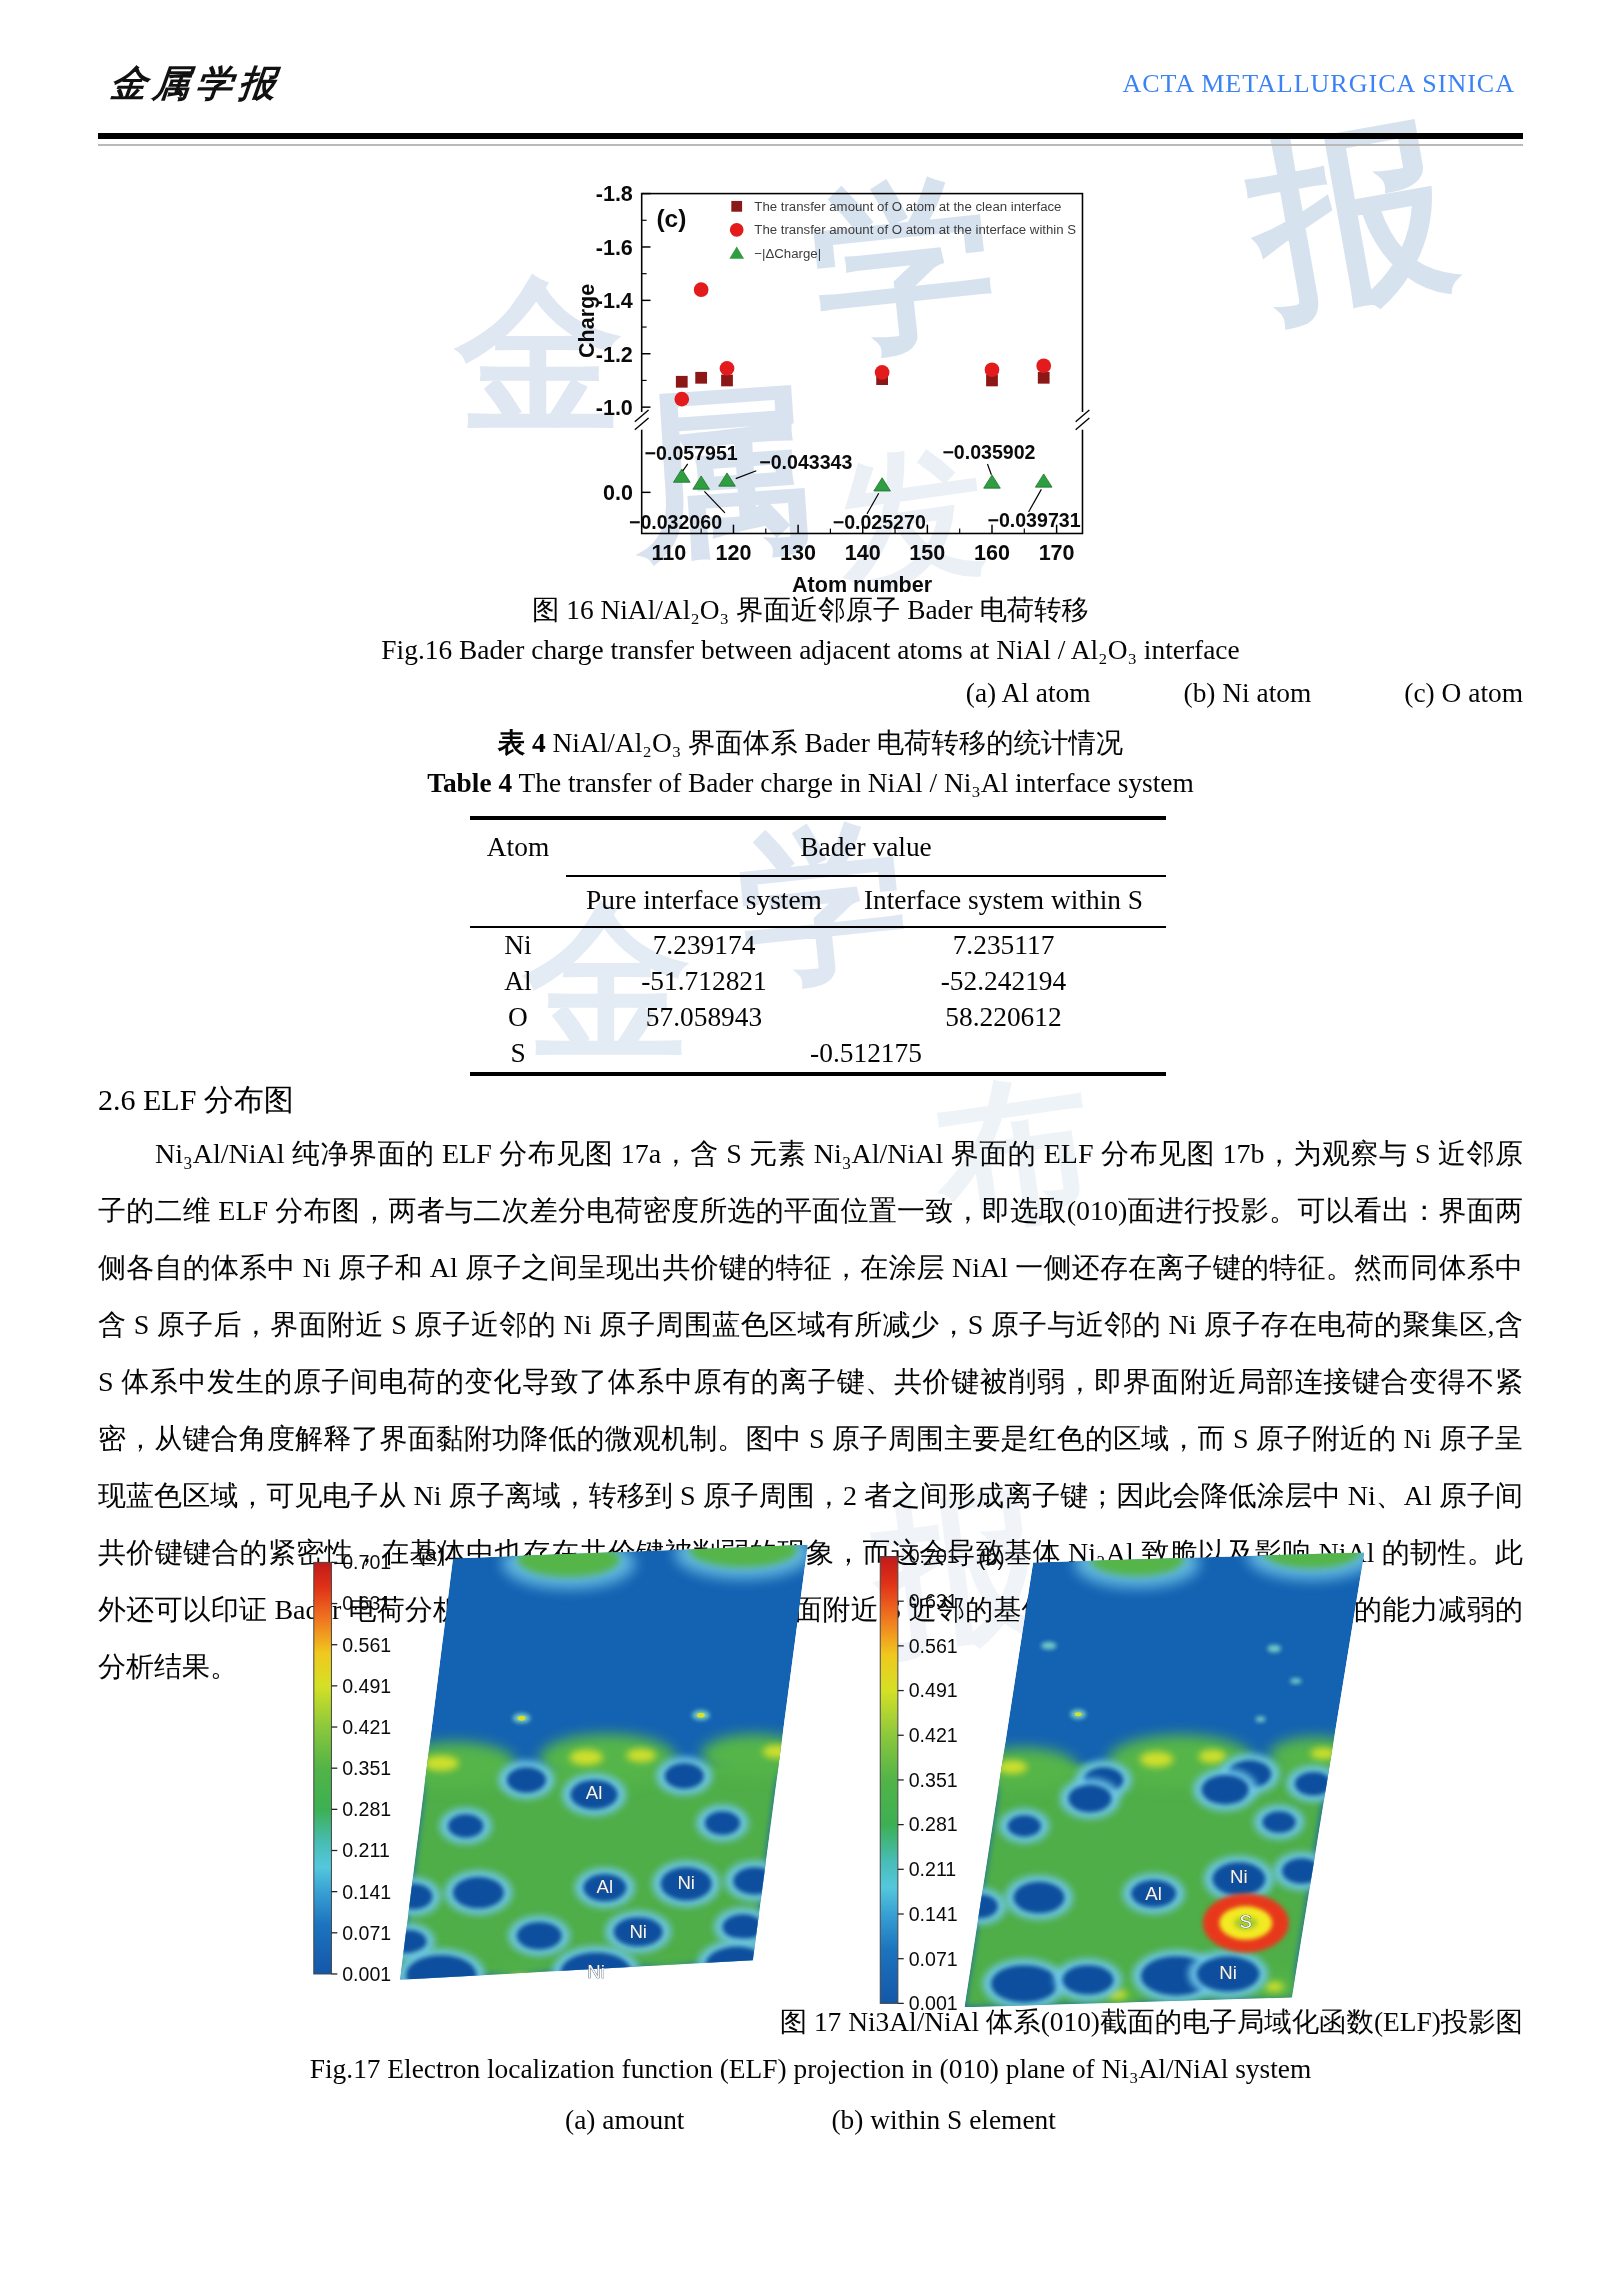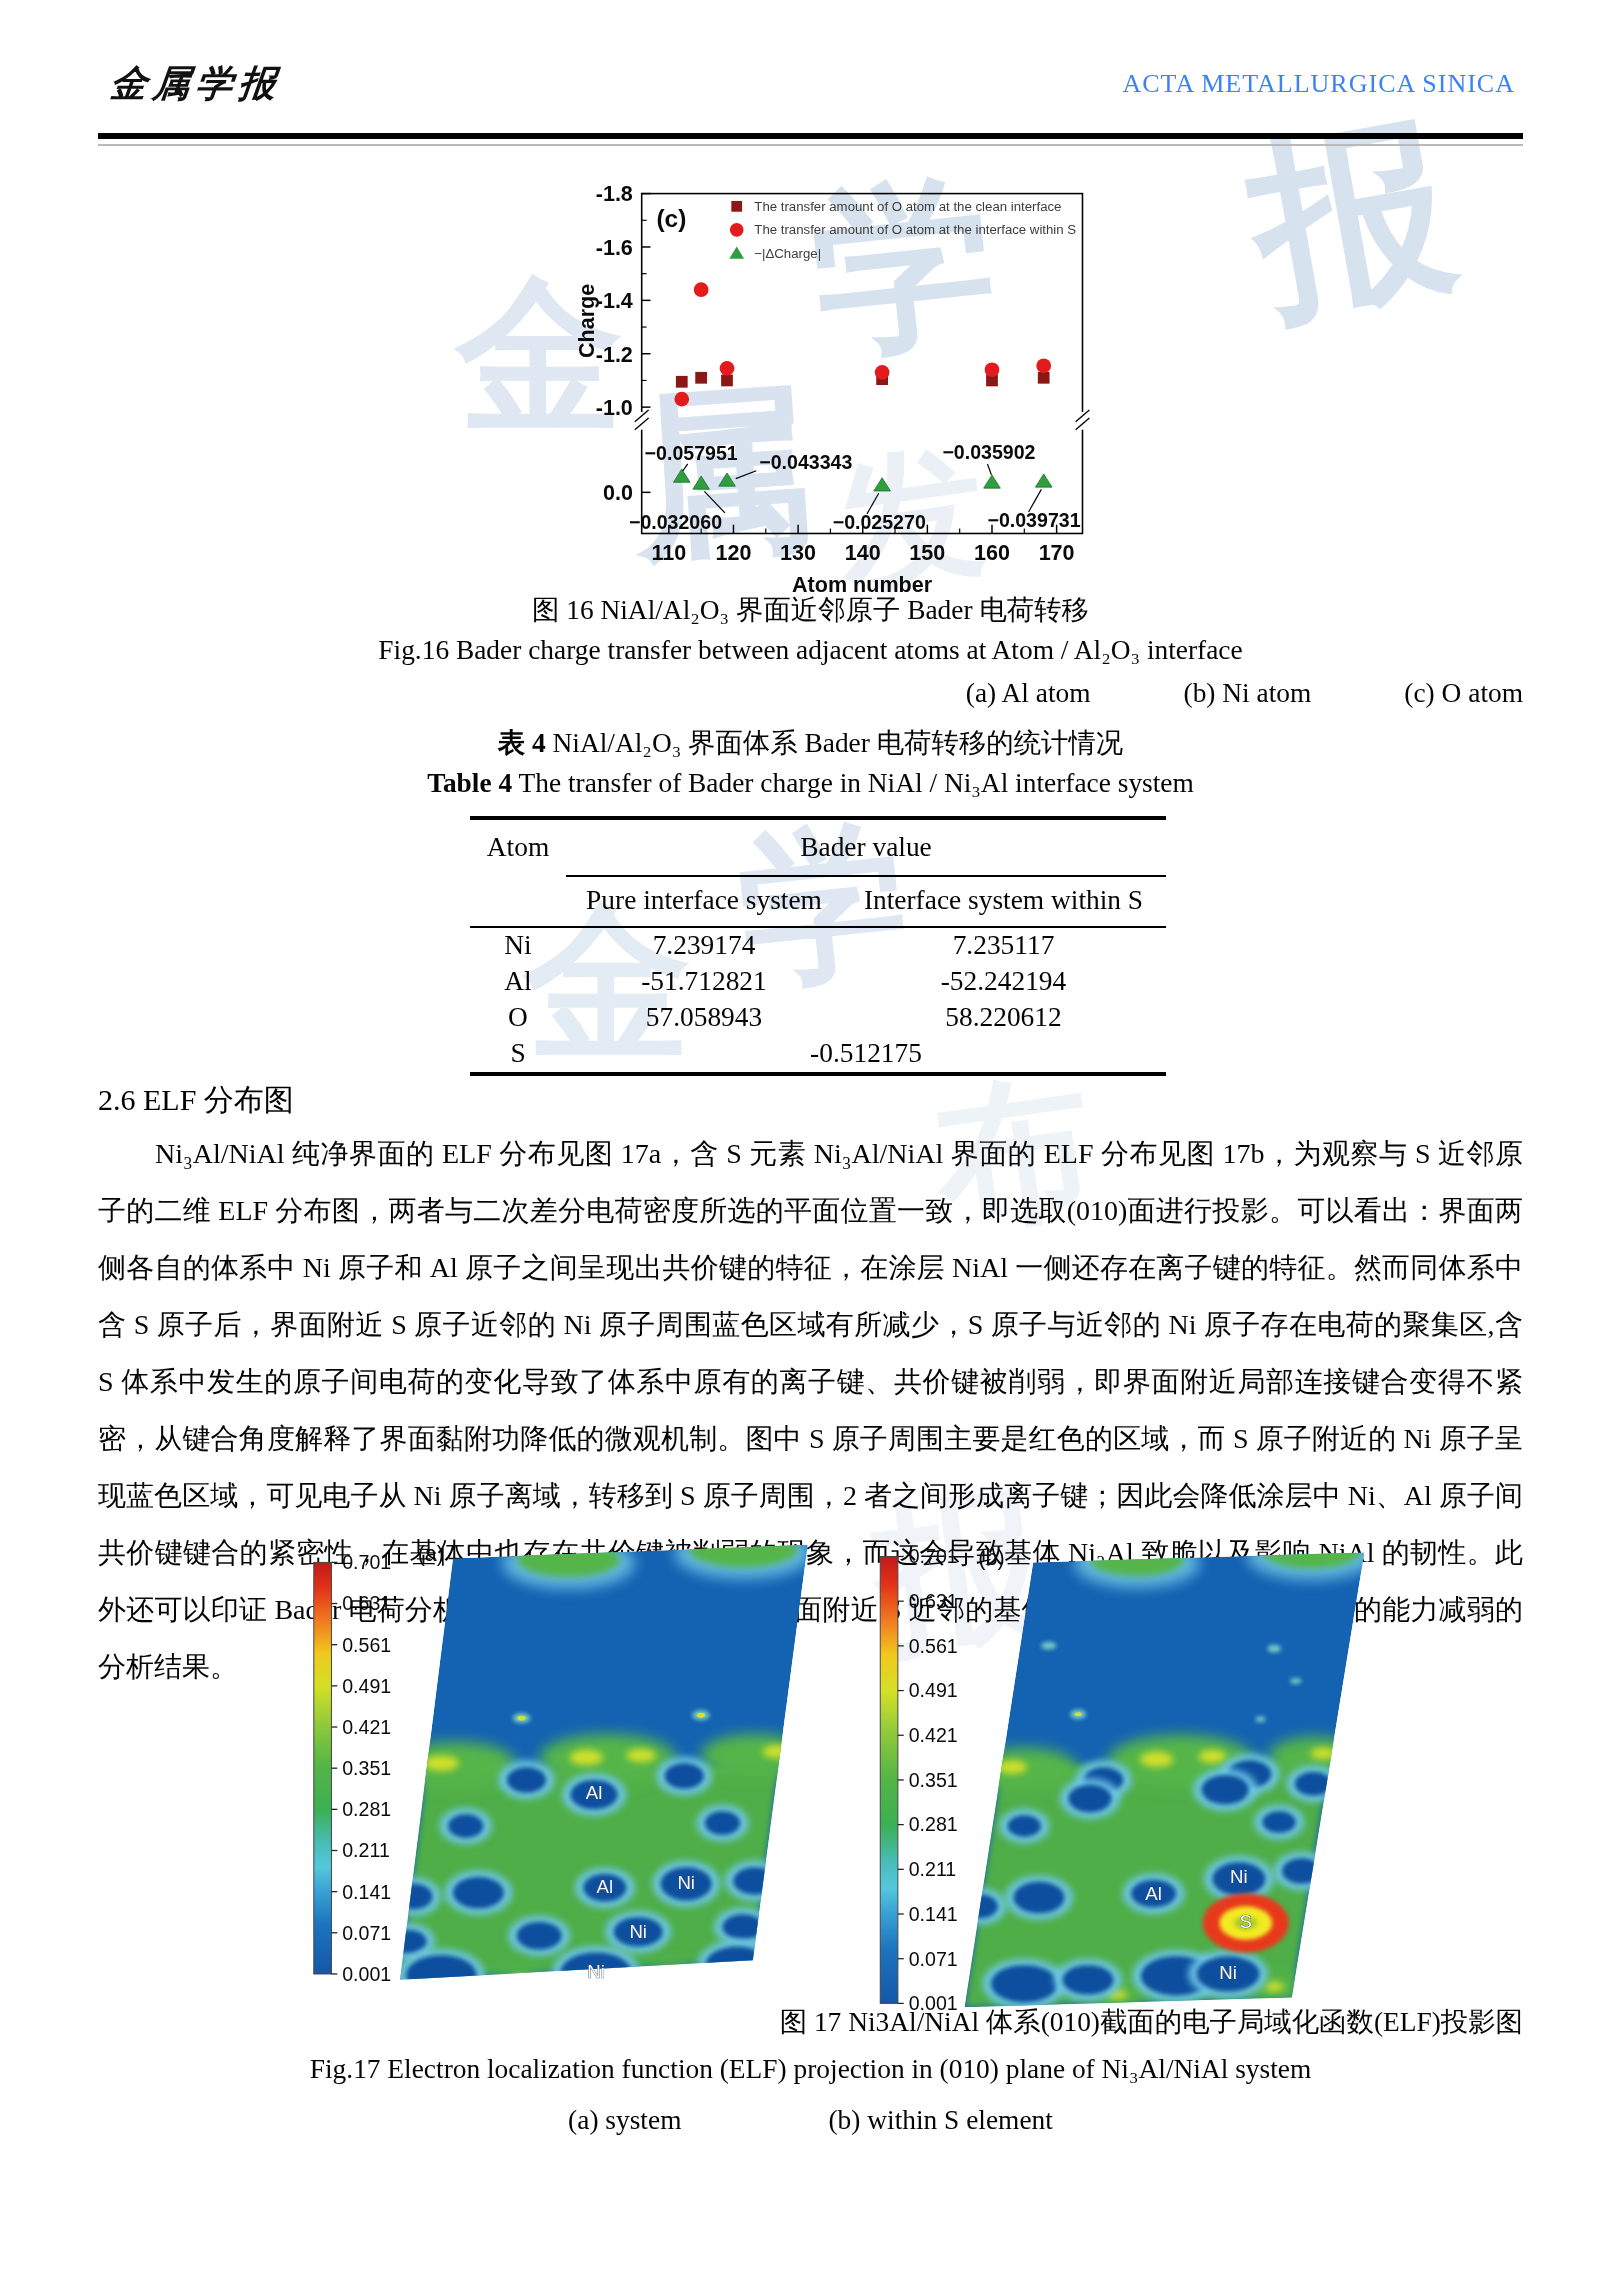--- a/index.html
+++ b/index.html
@@ -155,21 +155,21 @@
           <line x1="305" y1="347" x2="317" y2="326" stroke="#000" stroke-width="1.2"></line>
           <text x="270" y="362">−0.025270</text>
           <line x1="428" y1="296" x2="432" y2="307" stroke="#000" stroke-width="1.2"></line>
           <text x="382" y="291">−0.035902</text>
           <line x1="470" y1="345" x2="483" y2="322" stroke="#000" stroke-width="1.2"></line>
           <text x="428" y="360">−0.039731</text>
         </g>
       </svg>
 
     <div class="cap" style="top:592px;">图 16 NiAl/Al₂O₃ 界面近邻原子 Bader 电荷转移</div>
-    <div class="cap" style="top:635px;">Fig.16 Bader charge transfer between adjacent atoms at Atom / Al₂O₃ interface</div>
+    <div class="cap" style="top:635px;">Fig.16 Bader charge transfer between adjacent atoms at NiAl / Al₂O₃ interface</div>
     <div class="cap subcaps" style="top:678px;">
       <span>(a) Al atom</span>
       <span>(b) Ni atom</span>
       <span>(c) O atom</span>
     </div>
 
     <div class="cap" style="top:725px;">
       <b>表 4</b><span> NiAl/Al₂O₃ 界面体系 Bader 电荷转移的统计情况</span>
     </div>
     <div class="cap" style="top:768px;">
@@ -439,18 +439,18 @@
           <text x="877" y="375" text-anchor="middle" font-family="&quot;Liberation Sans&quot;,&quot;DejaVu Sans&quot;,sans-serif" font-size="19" fill="#f2f6fa" stroke="#3c4a58" stroke-width="0.7" paint-order="stroke">Al</text>
           <text x="964" y="358" text-anchor="middle" font-family="&quot;Liberation Sans&quot;,&quot;DejaVu Sans&quot;,sans-serif" font-size="19" fill="#f2f6fa" stroke="#3c4a58" stroke-width="0.7" paint-order="stroke">Ni</text>
           <text x="971" y="404" text-anchor="middle" font-family="&quot;Liberation Sans&quot;,&quot;DejaVu Sans&quot;,sans-serif" font-size="19" fill="#f2f6fa" stroke="#3c4a58" stroke-width="0.7" paint-order="stroke">S</text>
           <text x="953" y="456" text-anchor="middle" font-family="&quot;Liberation Sans&quot;,&quot;DejaVu Sans&quot;,sans-serif" font-size="19" fill="#f2f6fa" stroke="#3c4a58" stroke-width="0.7" paint-order="stroke">Ni</text>
         </g>
     </svg>
 
     <div class="cap" style="top:2004px;text-align:right;">图 17 Ni3Al/NiAl 体系(010)截面的电子局域化函数(ELF)投影图</div>
     <div class="cap" style="top:2054px;">Fig.17 Electron localization function (ELF) projection in (010) plane of Ni₃Al/NiAl system</div>
     <div class="cap subcaps2" style="top:2105px;">
-      <span>(a) system</span>
+      <span>(a) amount</span>
       <span>(b) within S element</span>
     </div>
   </div>
 </div>
 
 
 </body></html>

